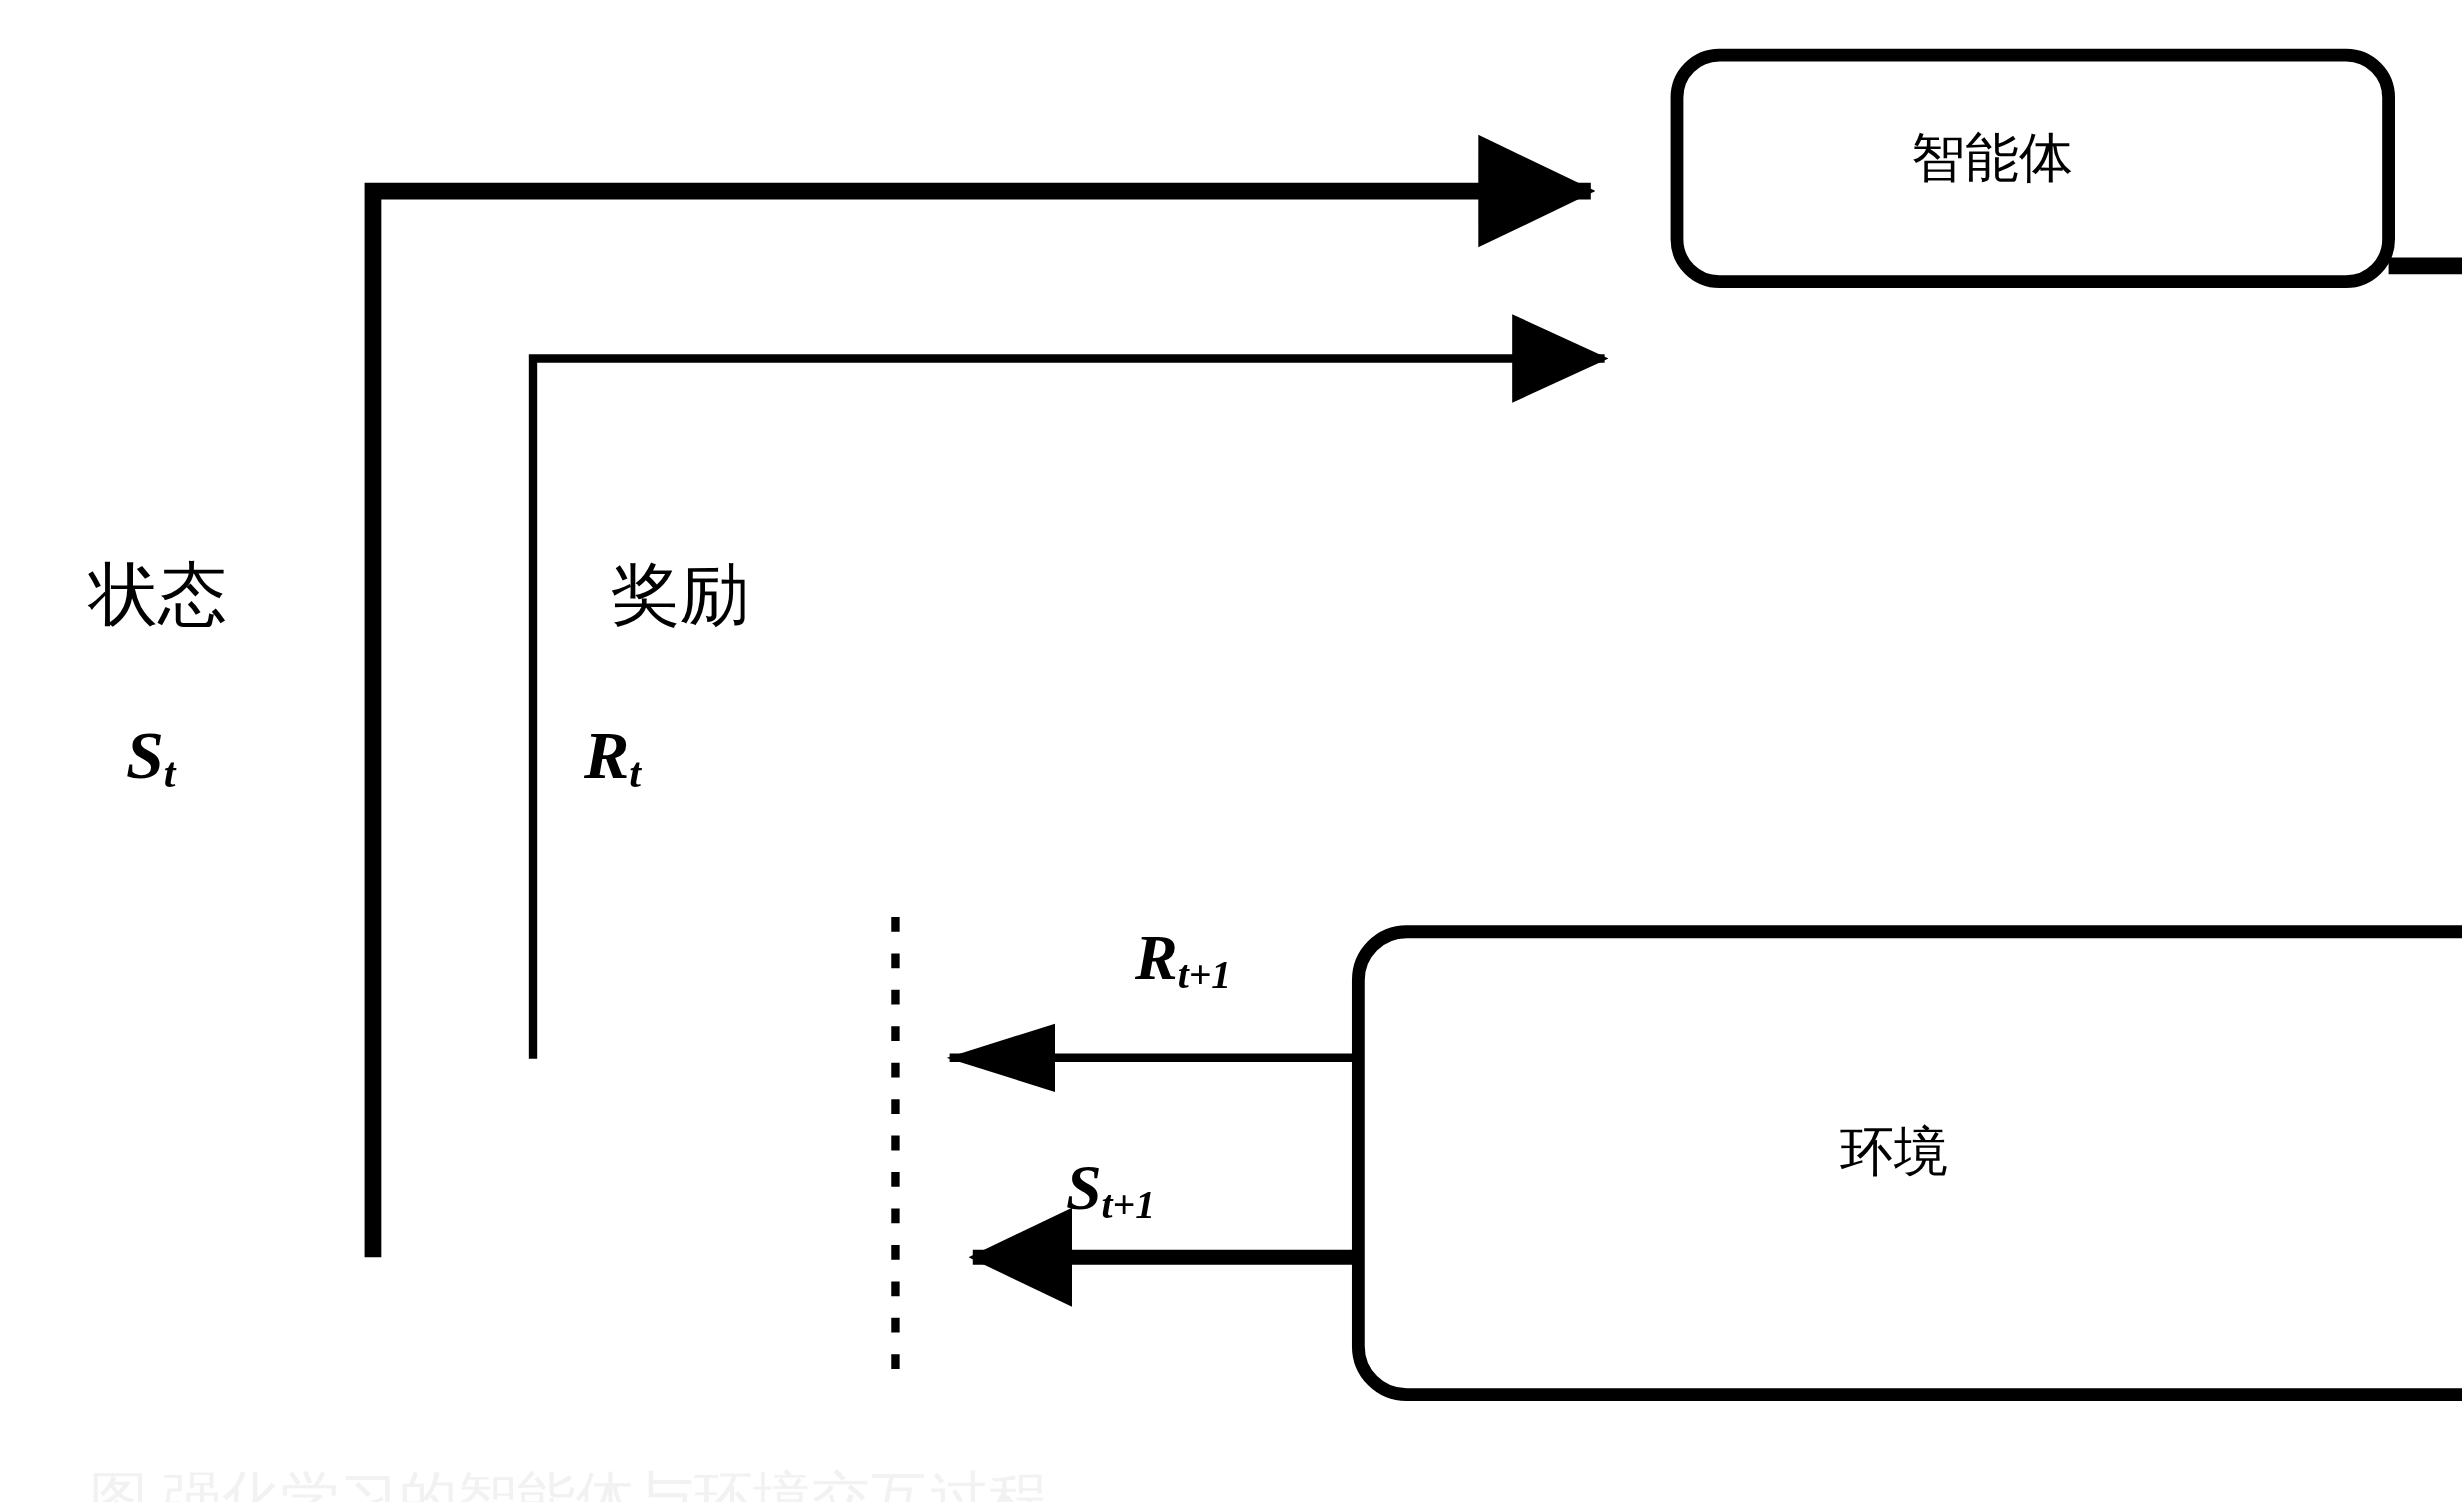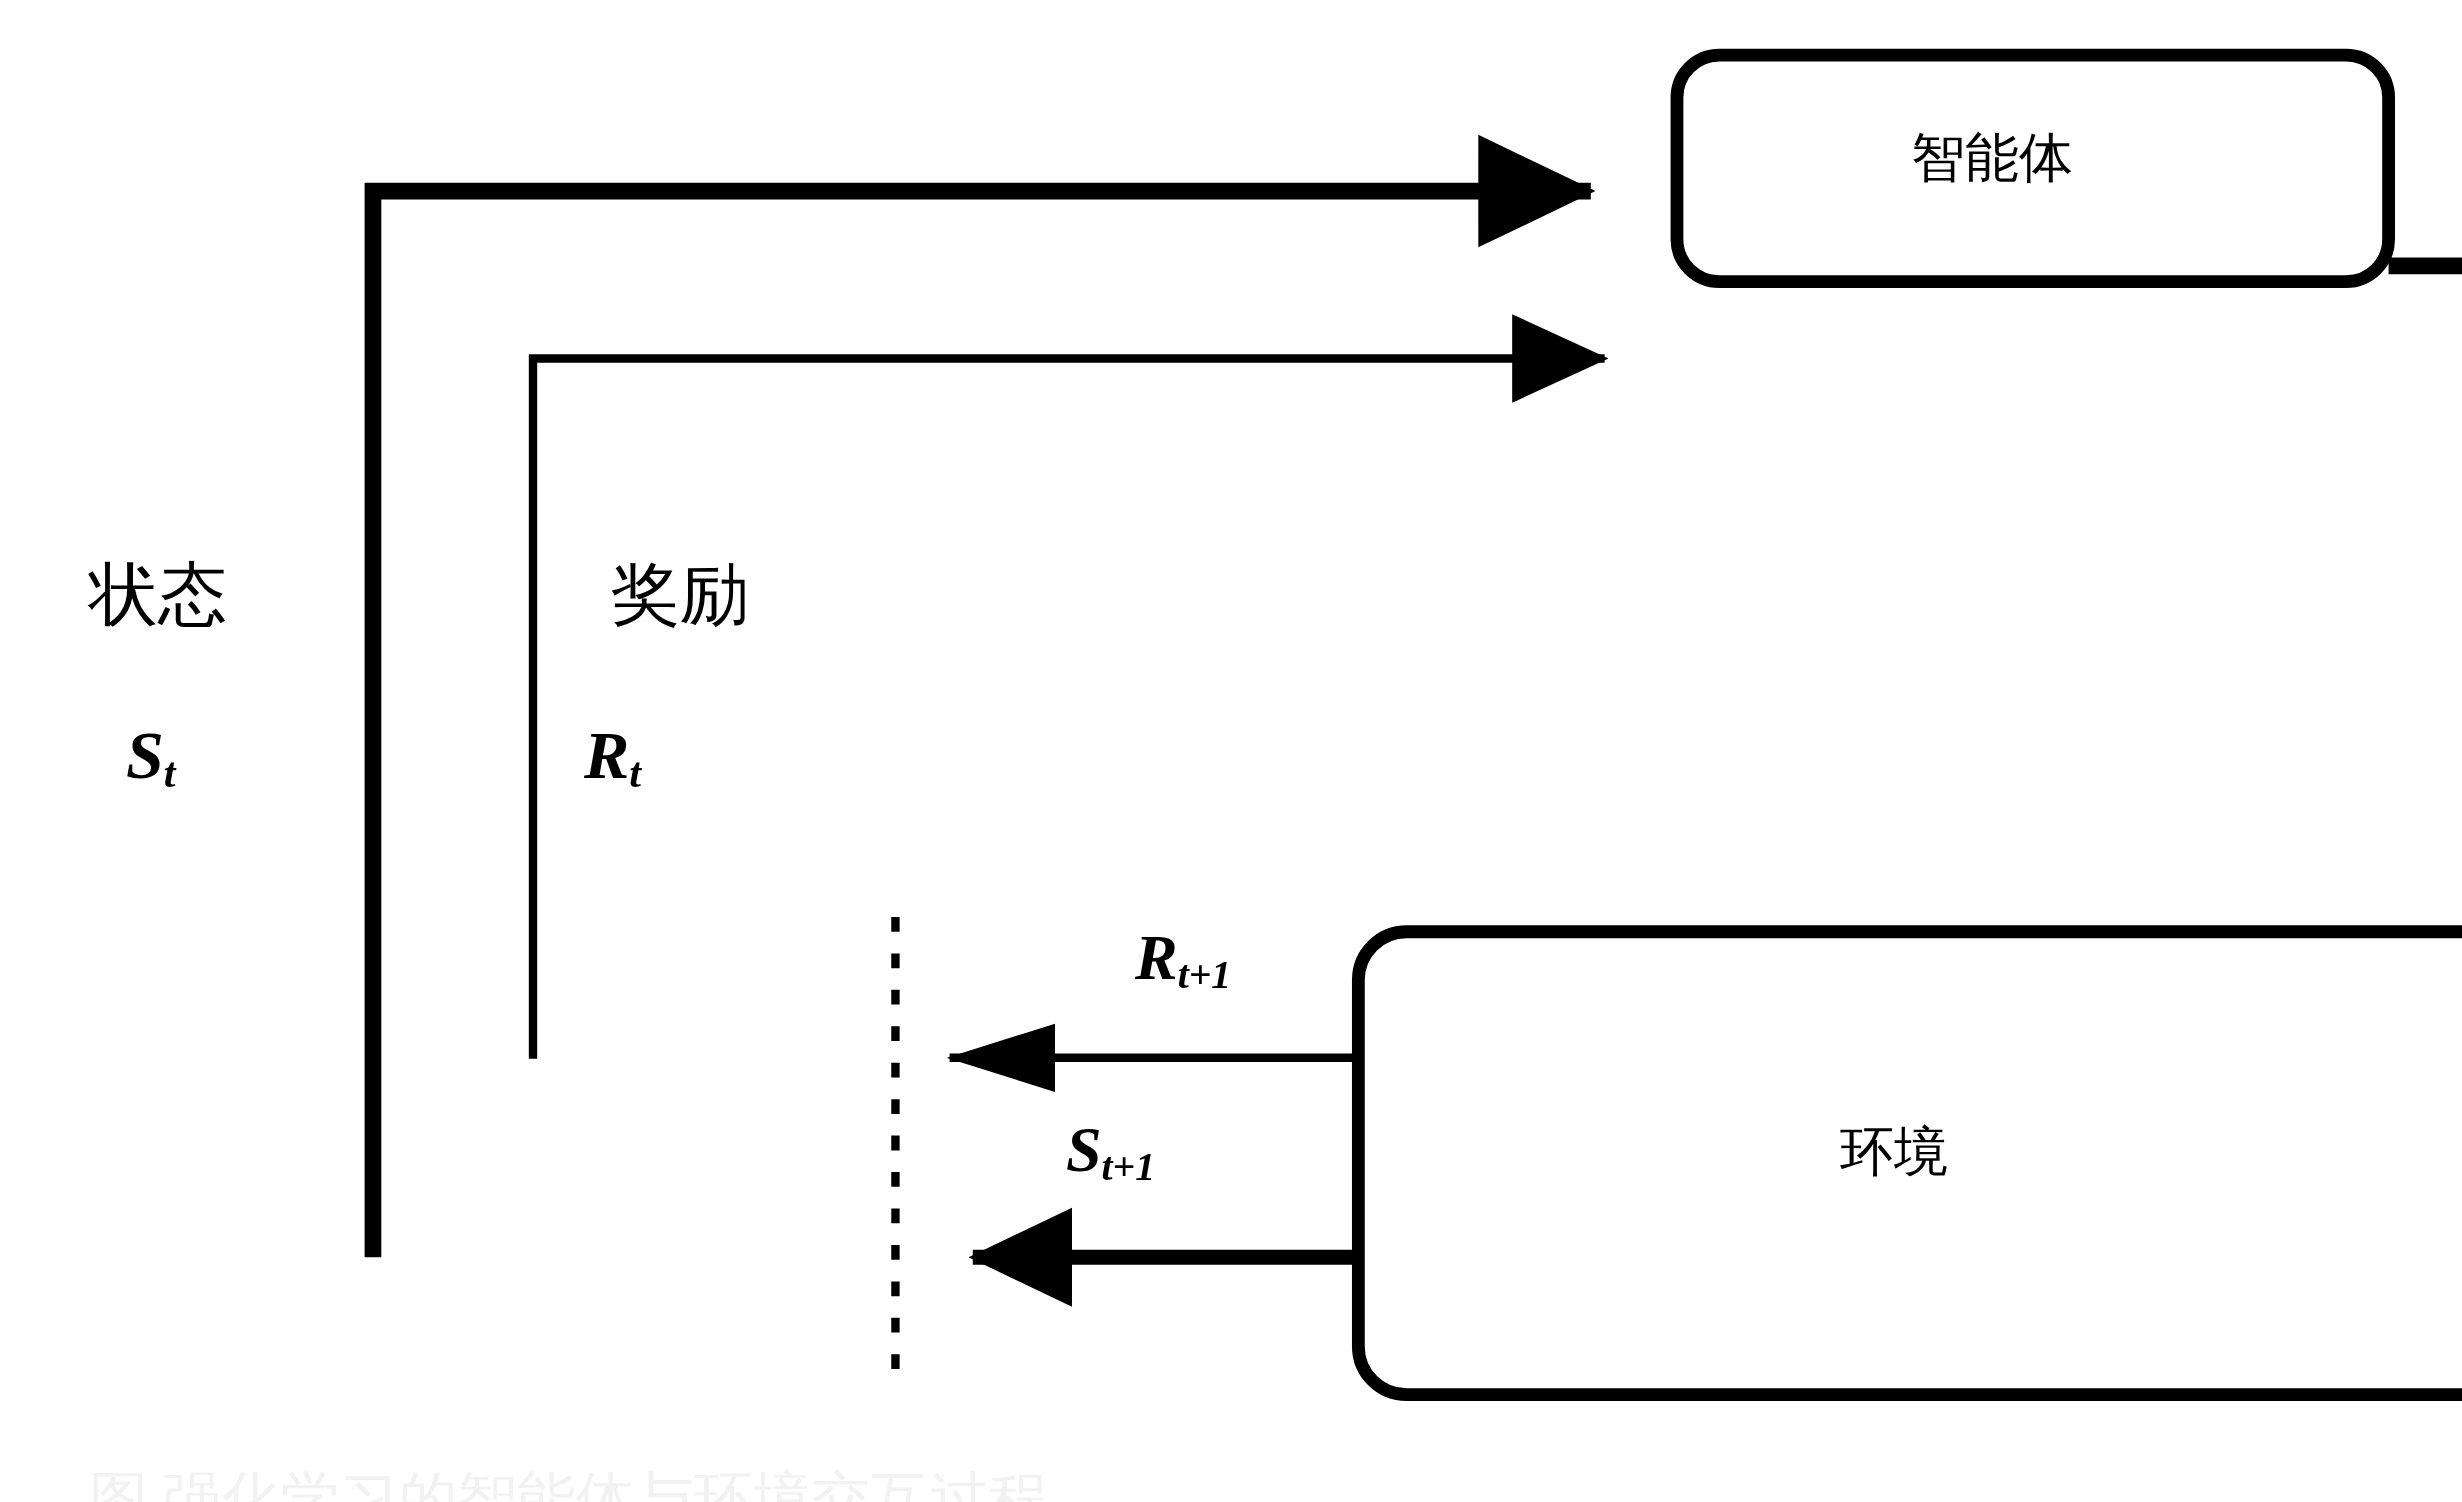--- a/index.html
+++ b/index.html
@@ -122,18 +122,18 @@
   <div class="cjk-label box-label" style="left:1840px; top:1125px;">环境</div>
 
   <div class="cjk-label side-label" style="left:89px; top:561px;">状态</div>
   <div class="math-label math-big" style="left:126px; top:721px;"><span>S</span><sub>t</sub></div>
 
   <div class="cjk-label side-label" style="left:611px; top:561px;">奖励</div>
   <div class="math-label math-big" style="left:584px; top:721px;"><span>R</span><sub>t</sub></div>
 
   <div class="math-label math-mid" style="left:1107px; top:926px;margin-left:28px;"><span>R</span><sub>t+1</sub></div>
 
-  <div class="math-label math-mid" style="left:1066px; top:1118px;text-align:center;"><span>S</span><sub>t+1</sub></div>
+  <div class="math-label math-mid" style="left:1066px; top:1156px;text-align:center;"><span>S</span><sub>t+1</sub></div>
 
   <div class="caption" style="left:89px; top:1470px;">图 强化学习的智能体与环境交互过程</div>
 
 </div>
 
 
 </body></html>

